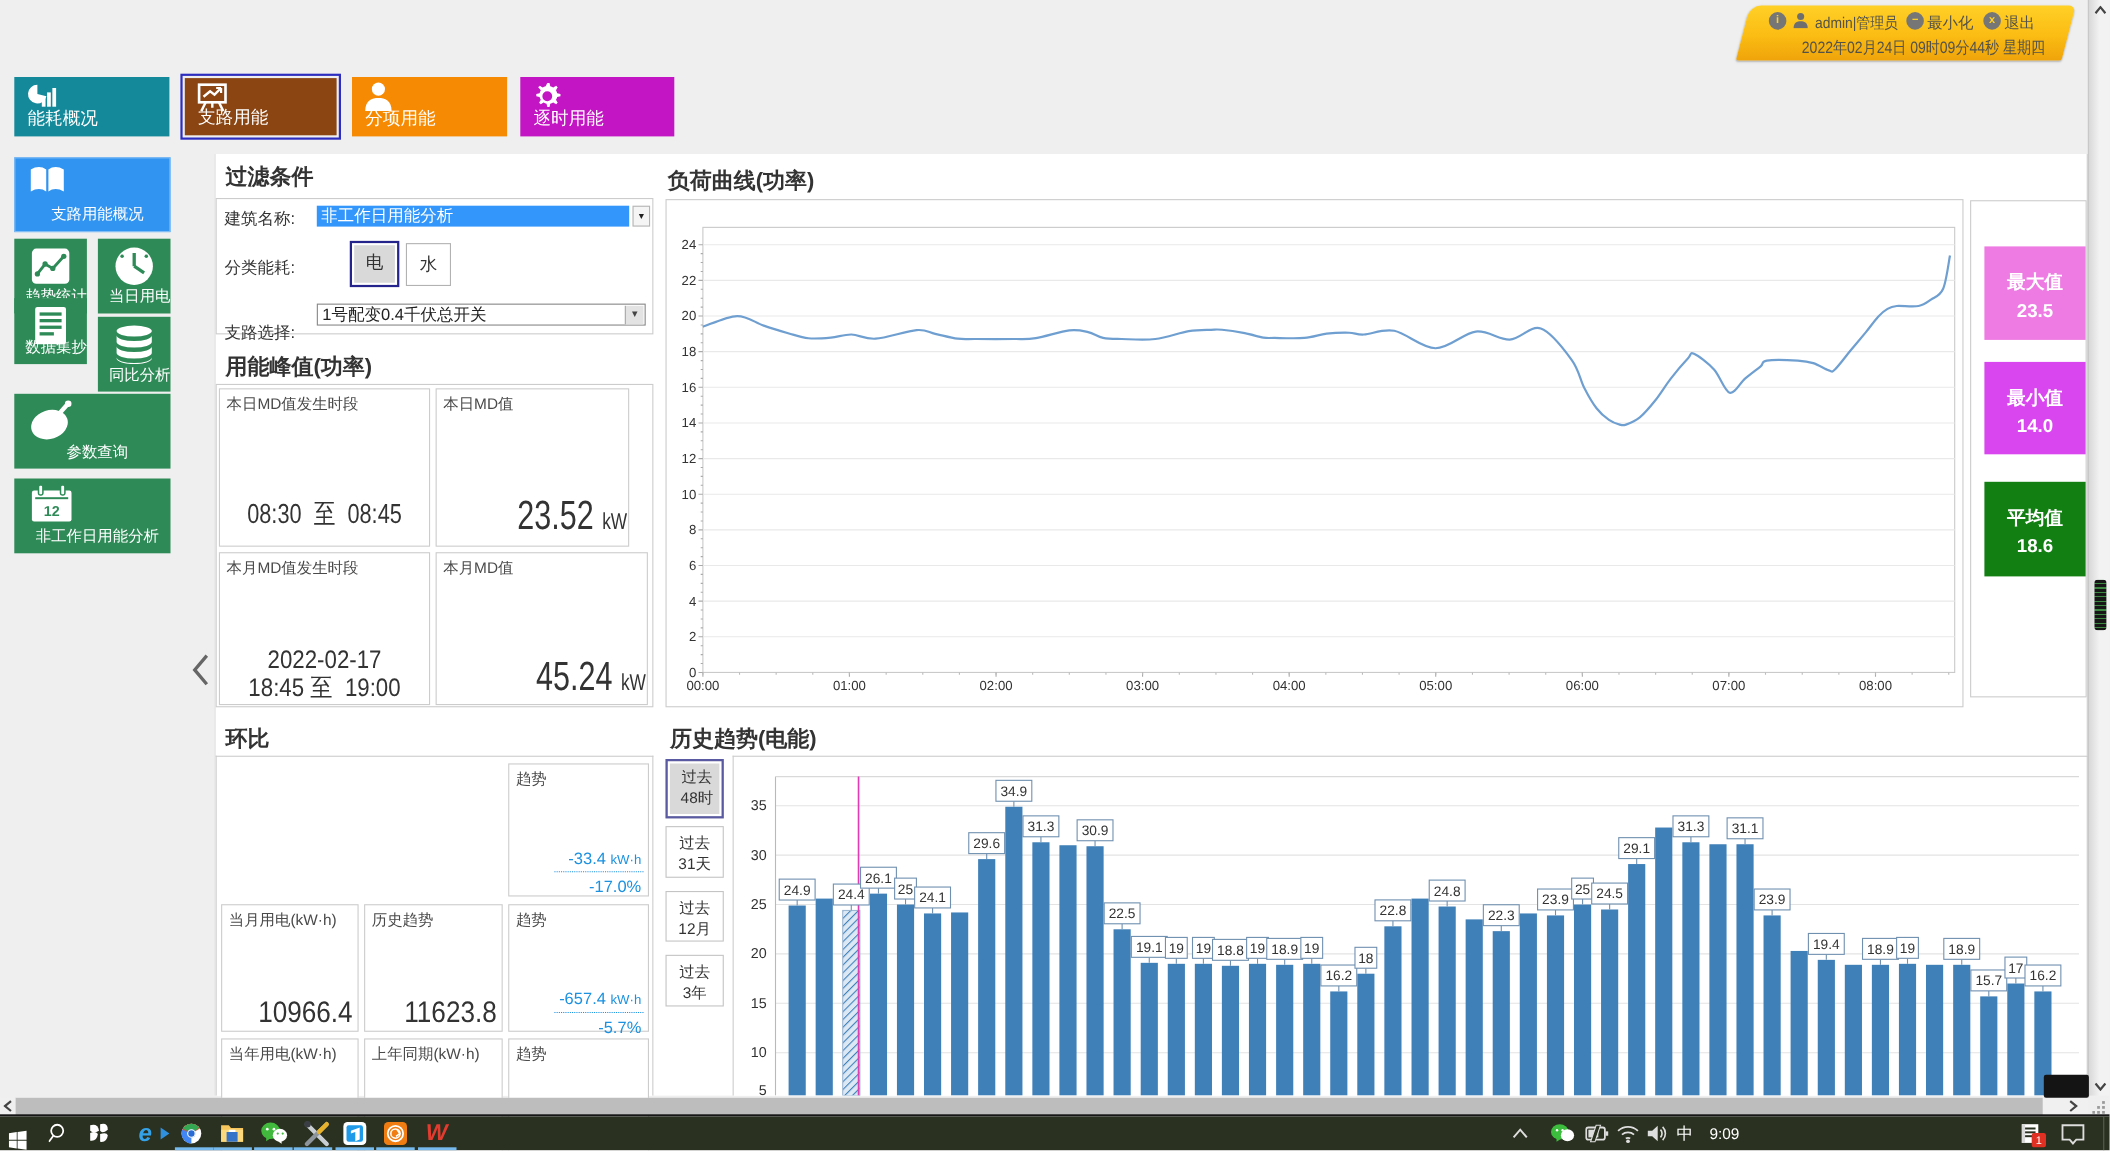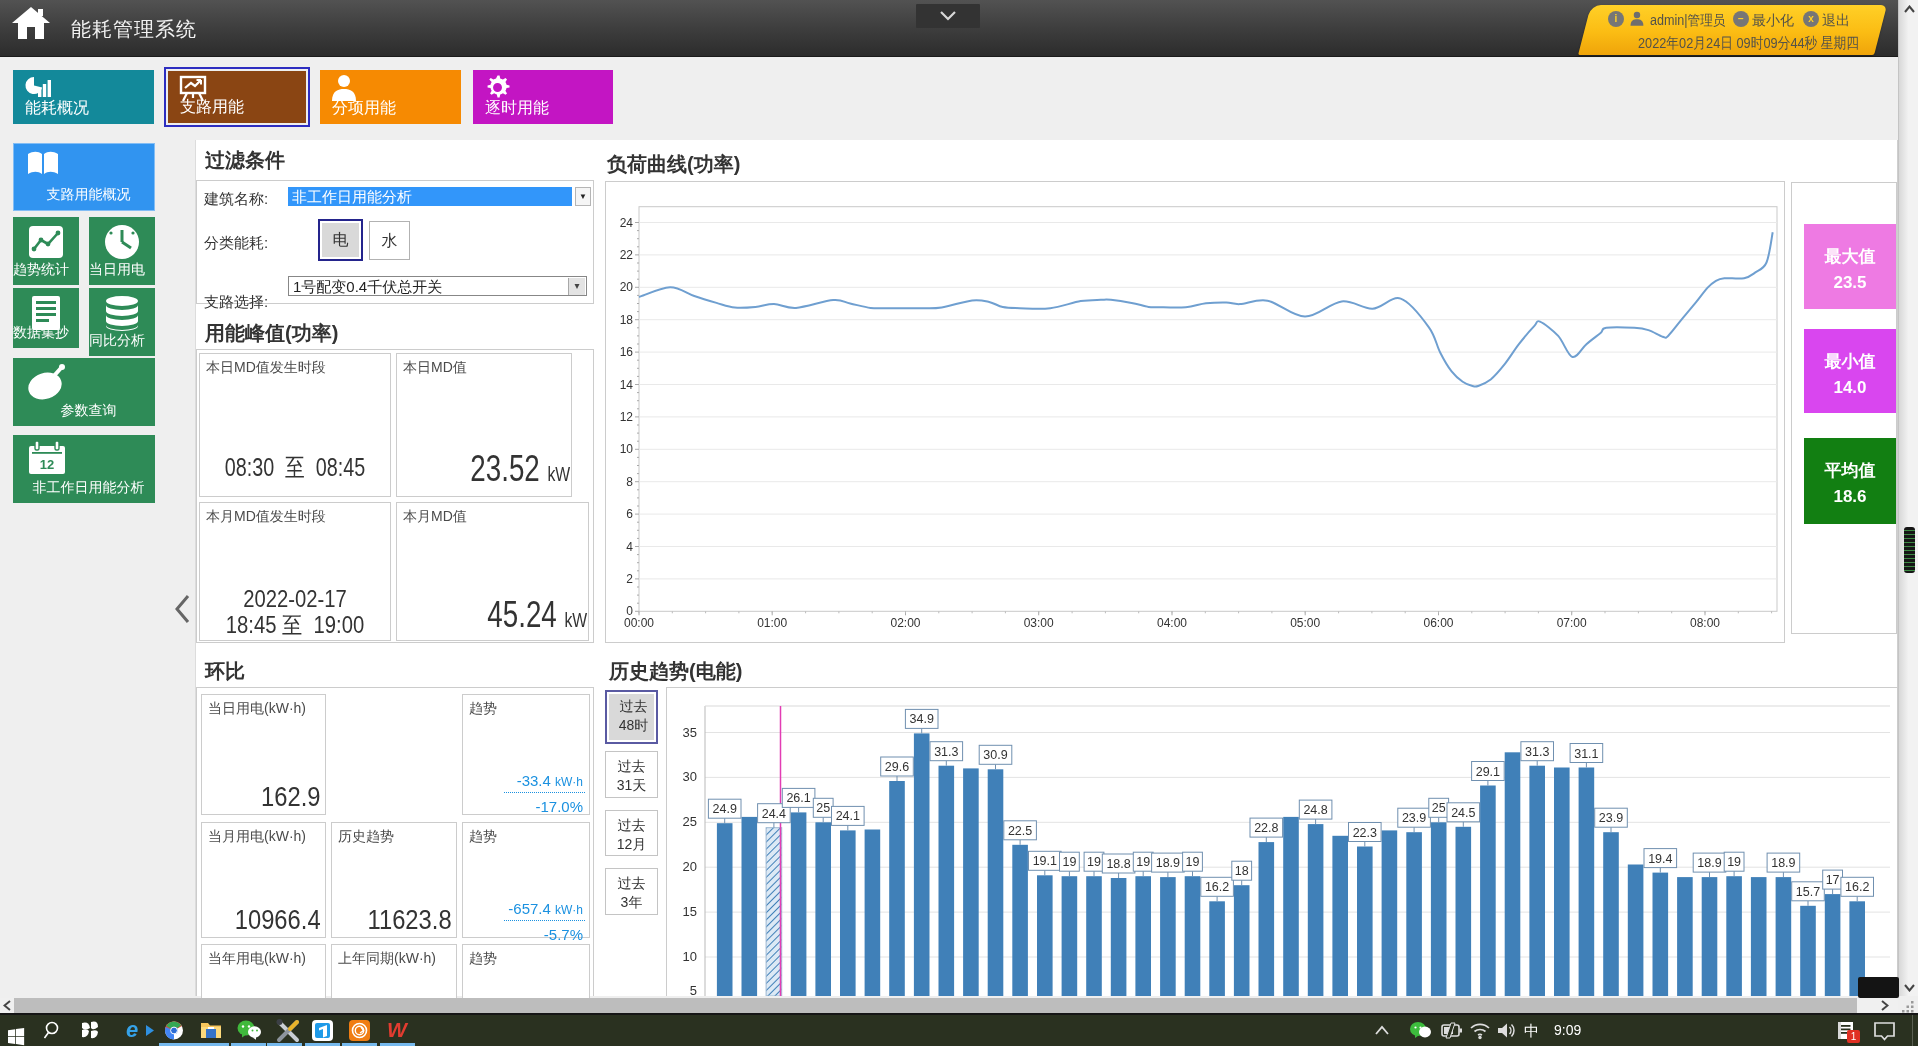--- a/index.html
+++ b/index.html
@@ -11,21 +11,21 @@
 
 .banner{position:absolute;left:1591px;top:5px;width:296px;height:50px;background:linear-gradient(180deg,#ffd027 0%,#fbbc13 55%,#efa40a 100%);transform:skewX(-14.5deg);transform-origin:0 0;border-radius:10px 6px 2px 2px;box-shadow:0 1px 2px rgba(0,0,0,.35)}
 .gico{display:inline-block;width:16px;height:16px;border-radius:50%;background:#767676;color:#ffd027;text-align:center;line-height:16px;font-size:10px;font-weight:bold;vertical-align:-3px}
 
 .ntile{position:absolute;height:54px;color:#fff}
 .ntile .nlab{position:absolute;left:12px;bottom:5px;font-size:16px}
 .ntile svg{position:absolute;left:11px;top:4px}
 .selwrap{position:absolute;left:164px;top:67px;width:146px;height:60px;border:2px solid #2d2dc0;background:#efefef}
 
 .stile{position:absolute;background:#2e8b57;color:#fff}
-.stile .slab{position:absolute;left:0;right:0;bottom:6px;font-size:14px;text-align:left;white-space:nowrap}
+.stile .slab{position:absolute;left:0;right:0;bottom:6px;font-size:14px;text-align:right;white-space:nowrap}
 .stile .slab.ll{text-align:center;left:9px}
 .sblue{background:#3194f0;border:1px solid #82bdf5}
 
 .main{position:absolute;left:195px;top:140px;width:1703px;height:856px;background:#ffffff;border-left:1px solid #dcdcdc;border-right:1px solid #cfcfcf;overflow:hidden}
 h2.sec{position:absolute;font-size:20px;font-weight:bold;color:#333;white-space:nowrap}
 .box{position:absolute;background:#fff;border:1px solid #ccc}
 .lab14{position:absolute;left:6px;top:5px;font-size:14px;color:#4a4a4a;white-space:nowrap}
 .bigval{position:absolute;right:1px;bottom:9px;font-size:37px;line-height:1;color:#333;white-space:nowrap;transform:scaleX(0.75);transform-origin:100% 100%}
 .bigval .unit{font-size:21px}
 .midval{position:absolute;left:0;right:0;bottom:16px;text-align:center;font-size:25px;line-height:1;color:#333;white-space:nowrap;transform:scaleX(0.79);transform-origin:50% 100%}
@@ -53,32 +53,20 @@
 .hthumb{position:absolute;left:14px;top:0;width:1843px;height:16px;background:#bdbdbd}
 .hsb .arr{position:absolute;top:0;width:14px;height:16px;color:#444;font-size:11px;text-align:center;line-height:15px;background:#f0f0f0}
 .blackbox{position:absolute;left:1858px;top:977px;width:41px;height:21px;background:#141414;border-radius:2px}
 .winedge{position:absolute;left:0;top:1013px;width:1918px;height:2px;background:#161616}
 
 .taskbar{position:absolute;left:0;top:1015px;width:1918px;height:31px;background:#2a3120}
 .tb{position:absolute;top:0;height:31px}
 .tray{position:absolute;top:0;height:31px;color:#fff}
 </style></head><body>
 <div id="app">
-    <div class="topbar">
-      <svg style="position:absolute;left:11px;top:6px" width="40" height="34" viewBox="0 0 40 34">
-        <path d="M20 1 L39 17 L33 17 L33 33 L24 33 L24 21 L16 21 L16 33 L7 33 L7 17 L1 17 Z" fill="#fff"></path>
-        <rect x="27" y="3" width="5" height="7" fill="#fff"></rect>
-      </svg>
-      <div class="title">能耗管理系统</div>
-      <div class="chevbtn">
-        <svg style="position:absolute;left:24px;top:7px" width="16" height="10" viewBox="0 0 16 10">
-          <path d="M1 1 L8 8 L15 1" fill="none" stroke="#d8d8d8" stroke-width="2.2"></path>
-        </svg>
-      </div>
-    </div>
     <div class="banner"></div>
     <div style="position:absolute;left:1591px;top:5px;width:296px;height:50px;font-size:14px;color:#53524a">
       <span class="gico" style="position:absolute;left:17px;top:6px">i</span>
       <svg style="position:absolute;left:39px;top:6px" width="15" height="15" viewBox="0 0 28 27">
         <circle cx="13" cy="7" r="6" fill="#6e6e6e"></circle>
         <path d="M1 27 C1 17 7 15 13 15 C19 15 25 17 25 27 Z" fill="#6e6e6e"></path>
       </svg>
       <span style="position:absolute;left:59px;top:7px;transform:scaleX(.9);transform-origin:0 0">admin|管理员</span>
       <span class="gico" style="position:absolute;left:142px;top:6px">−</span>
       <span style="position:absolute;left:161px;top:7px">最小化</span>
@@ -141,21 +129,21 @@
     <div class="stile" style="left:89px;top:217px;width:66px;height:68px">
       <svg width="36" height="36" viewBox="0 0 36 36" style="position:absolute;left:15px;top:7px">
         <circle cx="18" cy="18" r="17" fill="#fff"></circle>
         <line x1="18" y1="18" x2="18" y2="6" stroke="#2e8b57" stroke-width="3"></line>
         <line x1="18" y1="18" x2="27" y2="24" stroke="#2e8b57" stroke-width="3"></line>
         <circle cx="29" cy="9" r="1.6" fill="#2e8b57"></circle>
         <circle cx="7" cy="9" r="1.6" fill="#2e8b57"></circle>
       </svg>
       <div class="slab">当日用电</div>
     </div>
-    <div class="stile" style="left:13px;top:288px;width:66px;height:60px">
+    <div class="stile" style="left:13px;top:271px;width:66px;height:60px">
       <svg width="30" height="36" viewBox="0 0 30 36" style="position:absolute;left:18px;top:7px">
         <rect x="1" y="1" width="28" height="34" rx="2" fill="#fff"></rect>
         <rect x="5" y="6" width="20" height="3" fill="#2e8b57"></rect>
         <rect x="5" y="12" width="20" height="3" fill="#2e8b57"></rect>
         <rect x="5" y="18" width="20" height="3" fill="#2e8b57"></rect>
         <rect x="5" y="24" width="13" height="3" fill="#2e8b57"></rect>
       </svg>
       <div class="slab">数据集抄</div>
     </div>
     <div class="stile" style="left:89px;top:288px;width:66px;height:68px">
@@ -215,24 +203,20 @@
     </div>
     <div class="box" style="left:199px;top:502px;width:192px;height:139px">
       <div class="lab14">本月MD值发生时段</div>
       <div class="midval" style="bottom:2px;font-size:23px;line-height:26px;transform:scaleX(0.88)">2022-02-17<br>18:45&nbsp;至&nbsp; 19:00</div>
     </div>
     <div class="box" style="left:396px;top:502px;width:193px;height:139px">
       <div class="lab14">本月MD值</div>
       <div class="bigval" style="bottom:7px">45.24 <span class="unit">kW</span></div>
     </div>
     <div class="box" style="left:196px;top:687px;width:398px;height:309px;border-bottom:none"></div>
-    <div class="box" style="left:201px;top:694px;width:125px;height:121px">
-      <div class="lab14" style="font-size:14px">当日用电(kW·h)</div>
-      <div class="hval">162.9</div>
-    </div>
     <div class="box" style="left:462px;top:694px;width:128px;height:121px">
       <div class="lab14" style="font-size:14px">趋势</div>
       <div class="tv" style="top:78px">-33.4 <span class="u">kW·h</span></div>
       <div class="tdot" style="top:97px;left:41px"></div>
       <div class="tv" style="top:104px">-17.0%</div>
     </div>
     <div class="box" style="left:201px;top:822px;width:125px;height:116px">
       <div class="lab14" style="font-size:14px">当月用电(kW·h)</div>
       <div class="hval">10966.4</div>
     </div>

